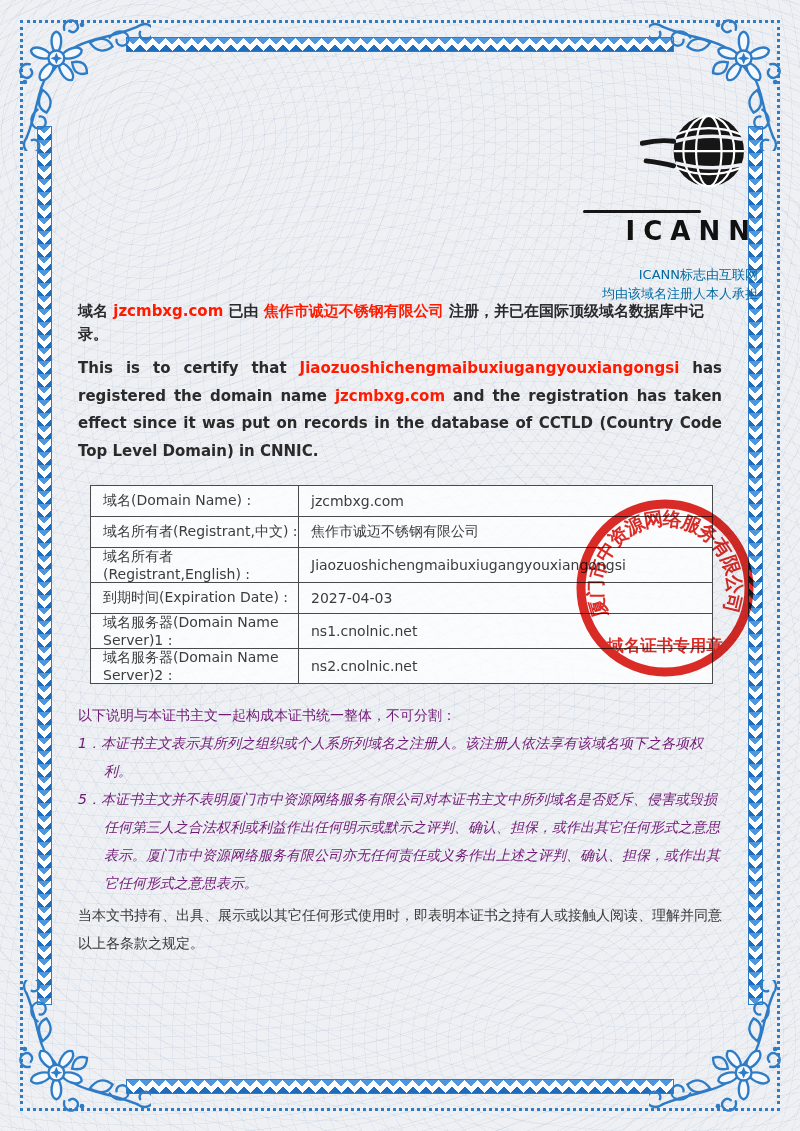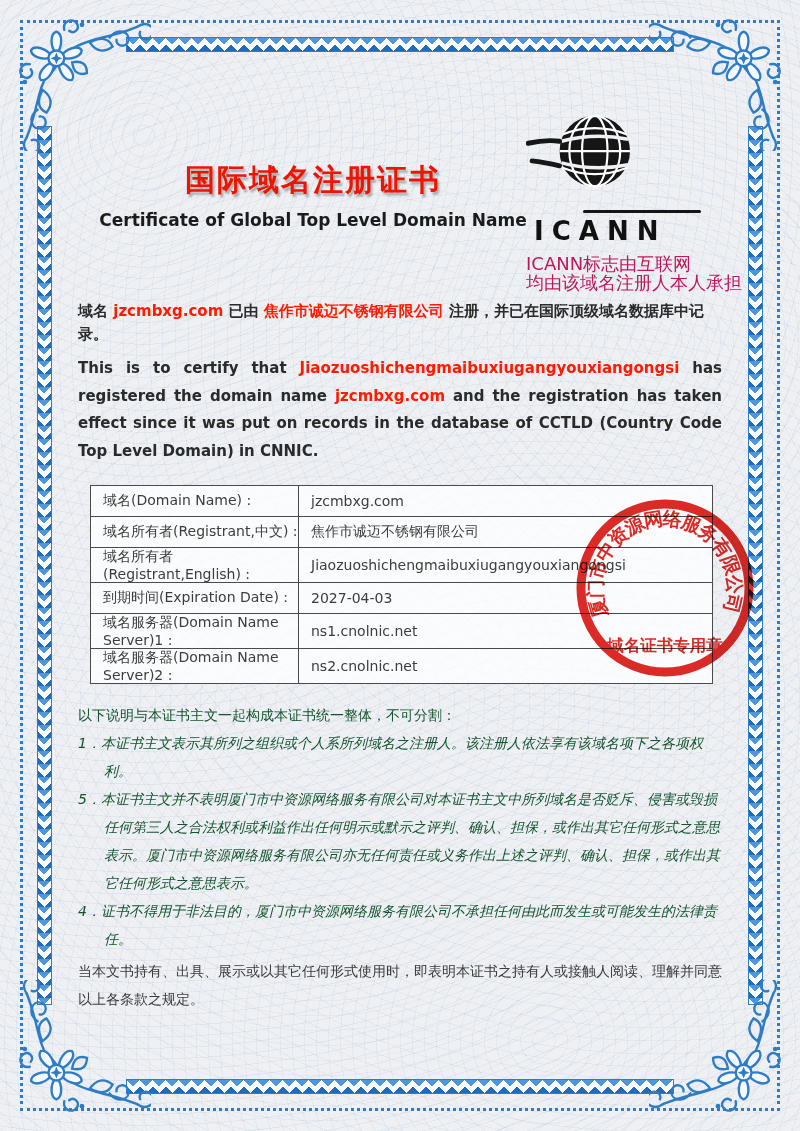--- a/index.html
+++ b/index.html
@@ -39,44 +39,44 @@
 
   .content { position:absolute; left:78px; right:78px; top:0; }
 
   .header { position:relative; height:300px; }
   .title-block { position:absolute; left:0; top:160px; width:470px; text-align:center; }
   .title-cn {
     font-size:30px; font-weight:bold; color:#ee1400; letter-spacing:2px;
     text-shadow:2px 3px 2px rgba(110,110,110,.5);
   }
   .title-en { margin-top:9px; font-size:17px; font-weight:bold; color:#1b1b1b; }
-  .icann-block { position:absolute; right:-36px; top:108px; width:232px; text-align:left; }
+  .icann-block { position:absolute; right:-36px; top:108px; width:232px; text-align:right; }
   .icann-rule { width:118px; height:3px; background:#151515; margin:4px auto 3px; border-radius:2px; }
   .icann-word { font-size:26px; font-weight:bold; color:#111; letter-spacing:8px; text-indent:8px; }
-  .icann-caption { margin-top:8px; font-size:18px; color:#be185d; line-height:19px; }
+  .icann-caption { margin-top:19px; font-size:13px; color:#0369a1; line-height:19px; }
 
   .intro-cn { font-size:15px; font-weight:bold; color:#2a2a2a; line-height:23px; }
   .intro-en { margin-top:9px; font-size:15px; font-weight:bold; color:#2a2a2a; line-height:27.5px; text-align:justify; }
   .red { color:#ff1a00; }
 
   table.domain-table {
     margin-top:20px; margin-left:12px; width:623px;
     border-collapse:collapse; table-layout:fixed;
   }
   table.domain-table td {
     border:1px solid #4a4a4a; height:30px; font-size:14px; color:#3c3c3c;
     background:rgba(255,255,255,.78); padding:0 0 0 12px; vertical-align:middle;
   }
   td.t-label { width:195px;margin-top:26px; }
   td.t-value { padding-left:20px; }
 
   .stamp { position:absolute; left:572px; top:495px; width:186px; height:186px;
            mix-blend-mode:multiply; opacity:.95; }
 
-  .notes { margin-top:17px; font-size:14px; color:#14532d; line-height:28px; }
+  .notes { margin-top:17px; font-size:14px; color:#701a75; line-height:28px; }
   .note-item { padding-left:26px; text-indent:-26px;font-style:italic; }
   .closing { margin-top:4px; font-size:14px; color:#3a3a3a; line-height:28px; }
 </style>
 </head>
 <body>
 
 <div>
 
   <div class="frame-dotted"></div>
   <div class="band band-h band-top"></div>
@@ -189,24 +189,20 @@
         <path d="M0,-6 L1.8,-1.5 L6,0 L1.8,1.8 L0,6 L-1.8,1.8 L-6,0 L-1.8,-1.5 Z" fill="#2e7cc6" stroke="none"></path>
       </g>
       <circle cx="70" cy="12" r="2.4" fill="#2e7cc6"></circle>
       <circle cx="12" cy="70" r="2.4" fill="#2e7cc6"></circle>
     </svg>
   </div>
 
   <div class="content">
 
     <div class="header">
-      <div class="title-block">
-        <div class="title-cn">国际域名注册证书</div>
-        <div class="title-en">Certificate of Global Top Level Domain Name</div>
-      </div>
       <div class="icann-block">
         <svg viewBox="0 0 120 96" width="118" height="94">
           <circle cx="70" cy="44" r="36" fill="#161616"></circle>
           <g stroke="#ffffff" stroke-width="2.2" fill="none">
             <ellipse cx="70" cy="44" rx="13" ry="36"></ellipse>
             <ellipse cx="70" cy="44" rx="26" ry="36"></ellipse>
             <path d="M34,44 h72"></path>
             <path d="M37,27 q33,-13 66,0"></path>
             <path d="M37,61 q33,13 66,0"></path>
           </g>
@@ -258,21 +254,20 @@
           <td class="t-label">域名服务器(Domain Name Server)2 :</td>
           <td class="t-value">ns2.cnolnic.net</td>
         </tr>
       </tbody>
     </table>
 
     <div class="notes">
       <div>以下说明与本证书主文一起构成本证书统一整体，不可分割：</div>
       <div class="note-item">1．本证书主文表示其所列之组织或个人系所列域名之注册人。该注册人依法享有该域名项下之各项权利。</div>
       <div class="note-item">5．本证书主文并不表明厦门市中资源网络服务有限公司对本证书主文中所列域名是否贬斥、侵害或毁损任何第三人之合法权利或利益作出任何明示或默示之评判、确认、担保，或作出其它任何形式之意思表示。厦门市中资源网络服务有限公司亦无任何责任或义务作出上述之评判、确认、担保，或作出其它任何形式之意思表示。</div>
-      <div class="note-item">4．证书不得用于非法目的，厦门市中资源网络服务有限公司不承担任何由此而发生或可能发生的法律责任。</div>
     </div>
 
     <div class="closing">当本文书持有、出具、展示或以其它任何形式使用时，即表明本证书之持有人或接触人阅读、理解并同意以上各条款之规定。</div>
 
   </div>
 
   <svg class="stamp" viewBox="0 0 186 186">
     <circle cx="93" cy="93" r="84" fill="none" stroke="#dd1f1a" stroke-width="9"></circle>
     <defs>
       <path id="sealArc" d="M36,120 A63,63 0 1 1 150,120" fill="none"></path>

